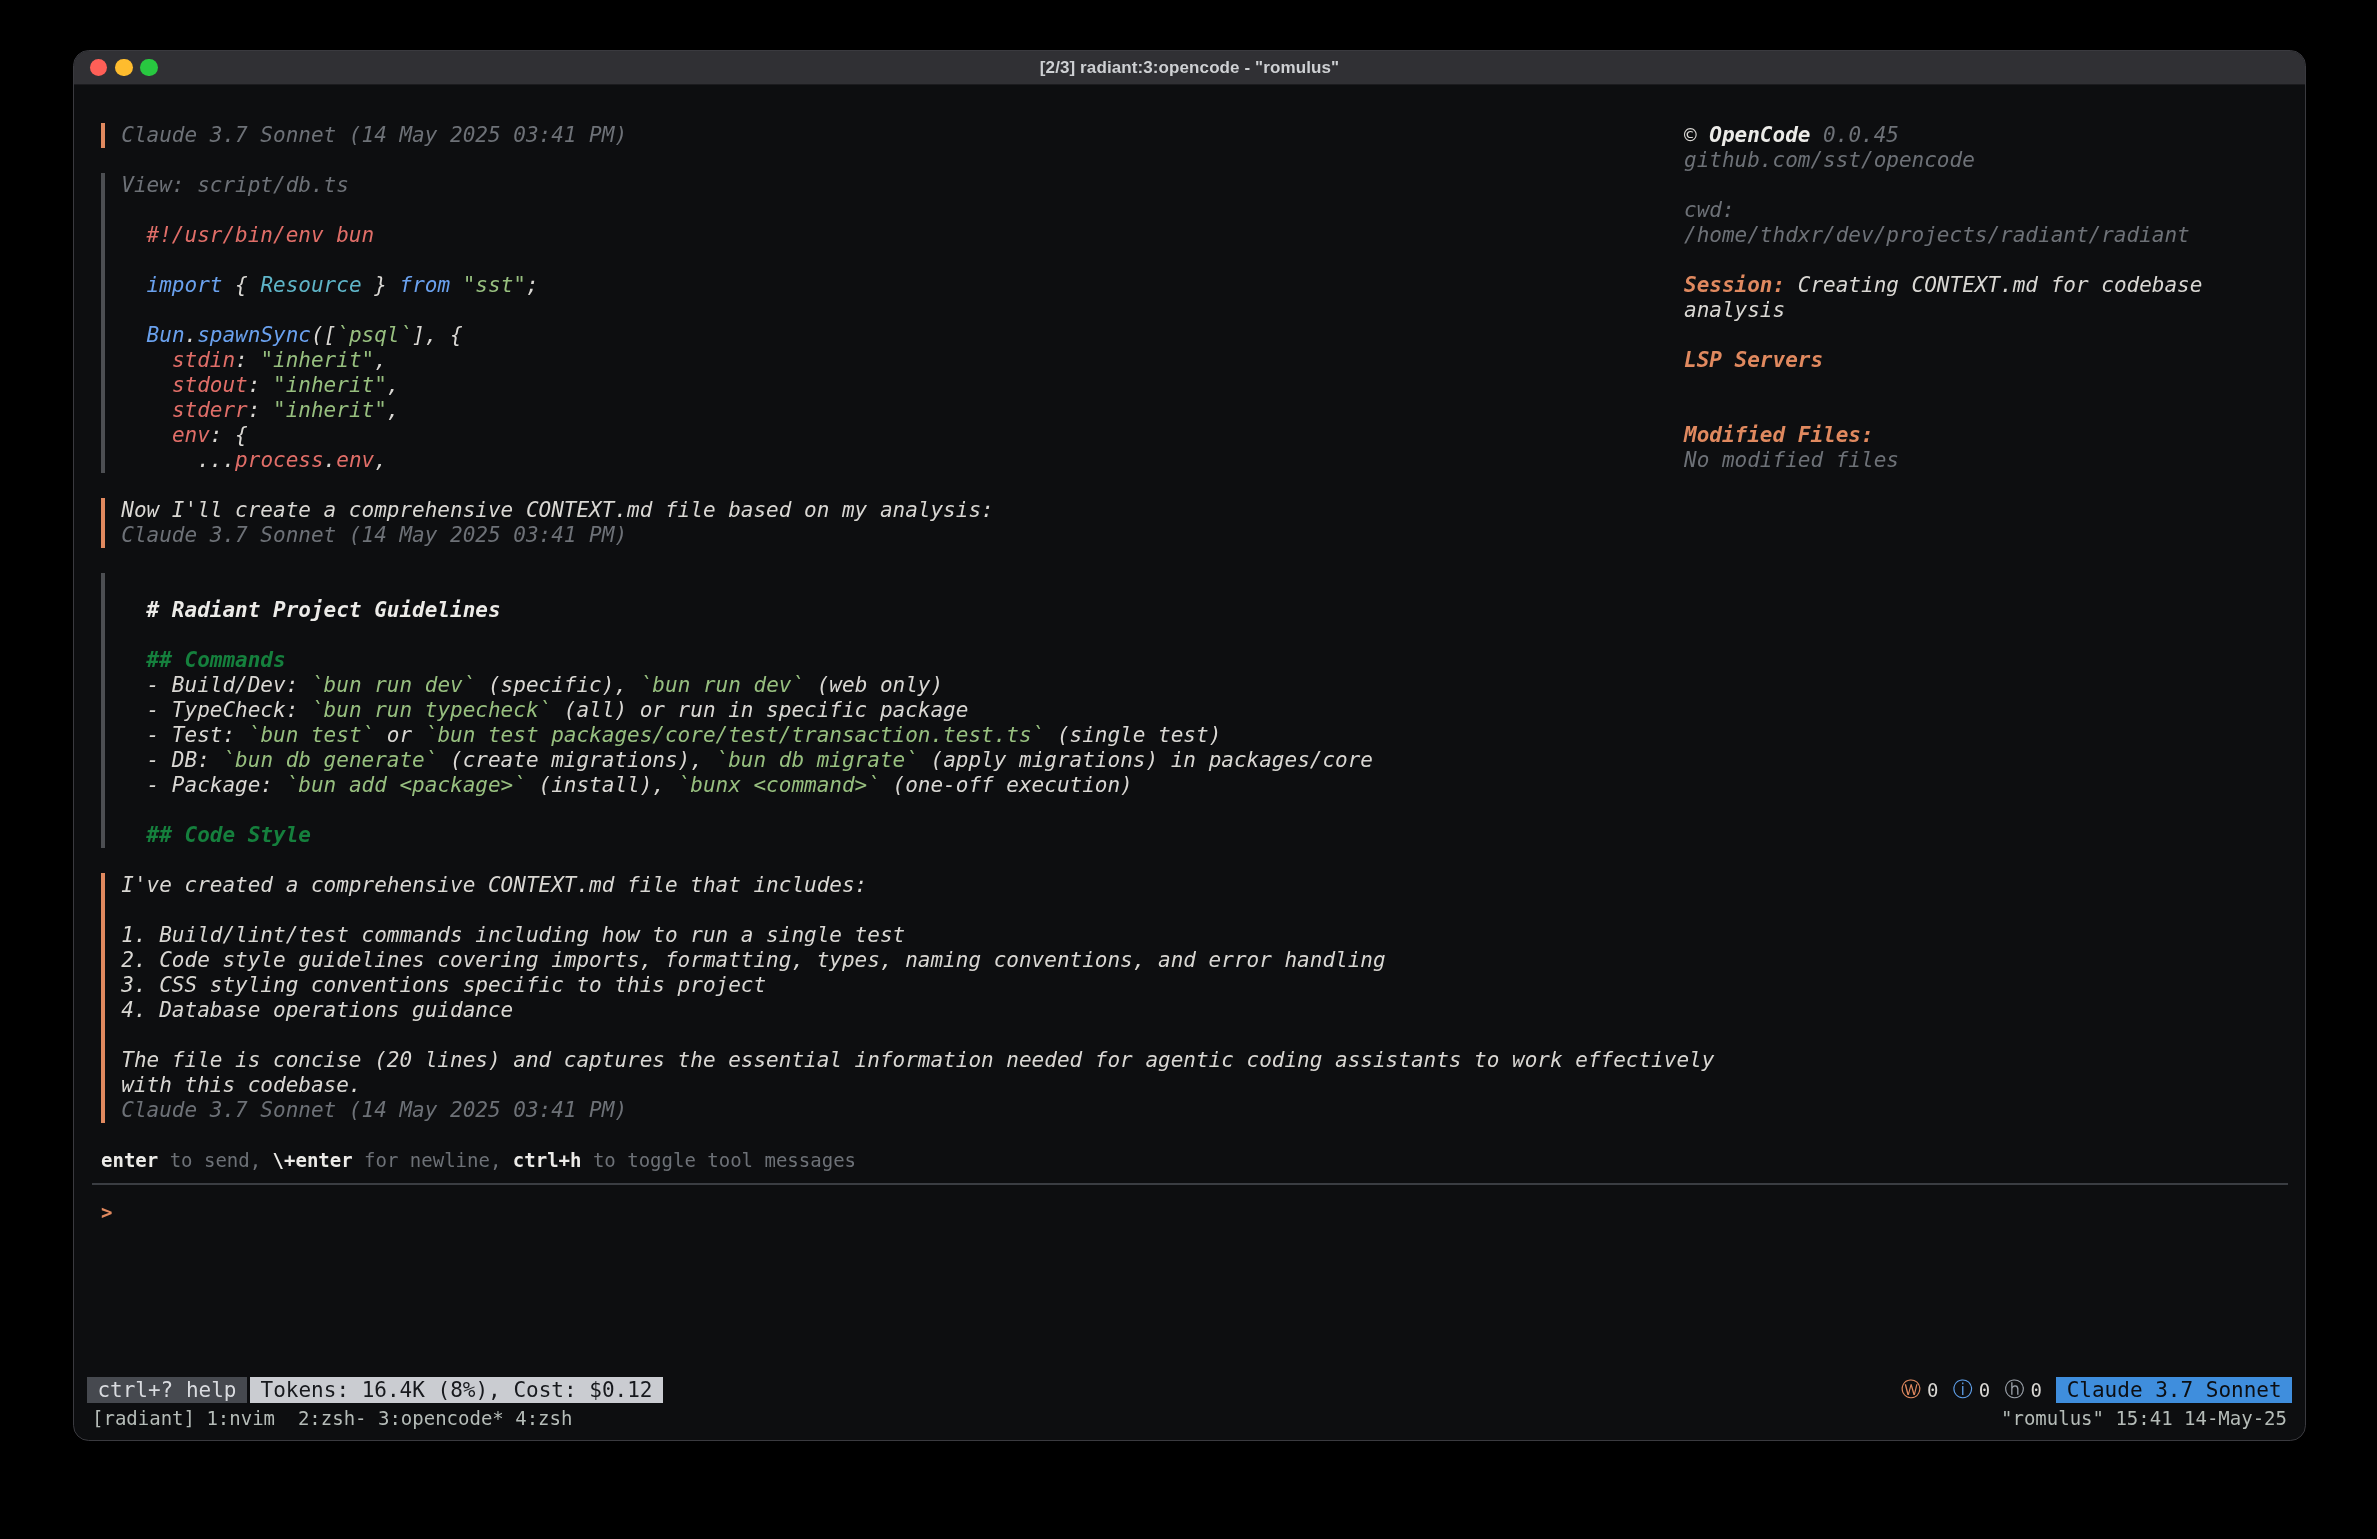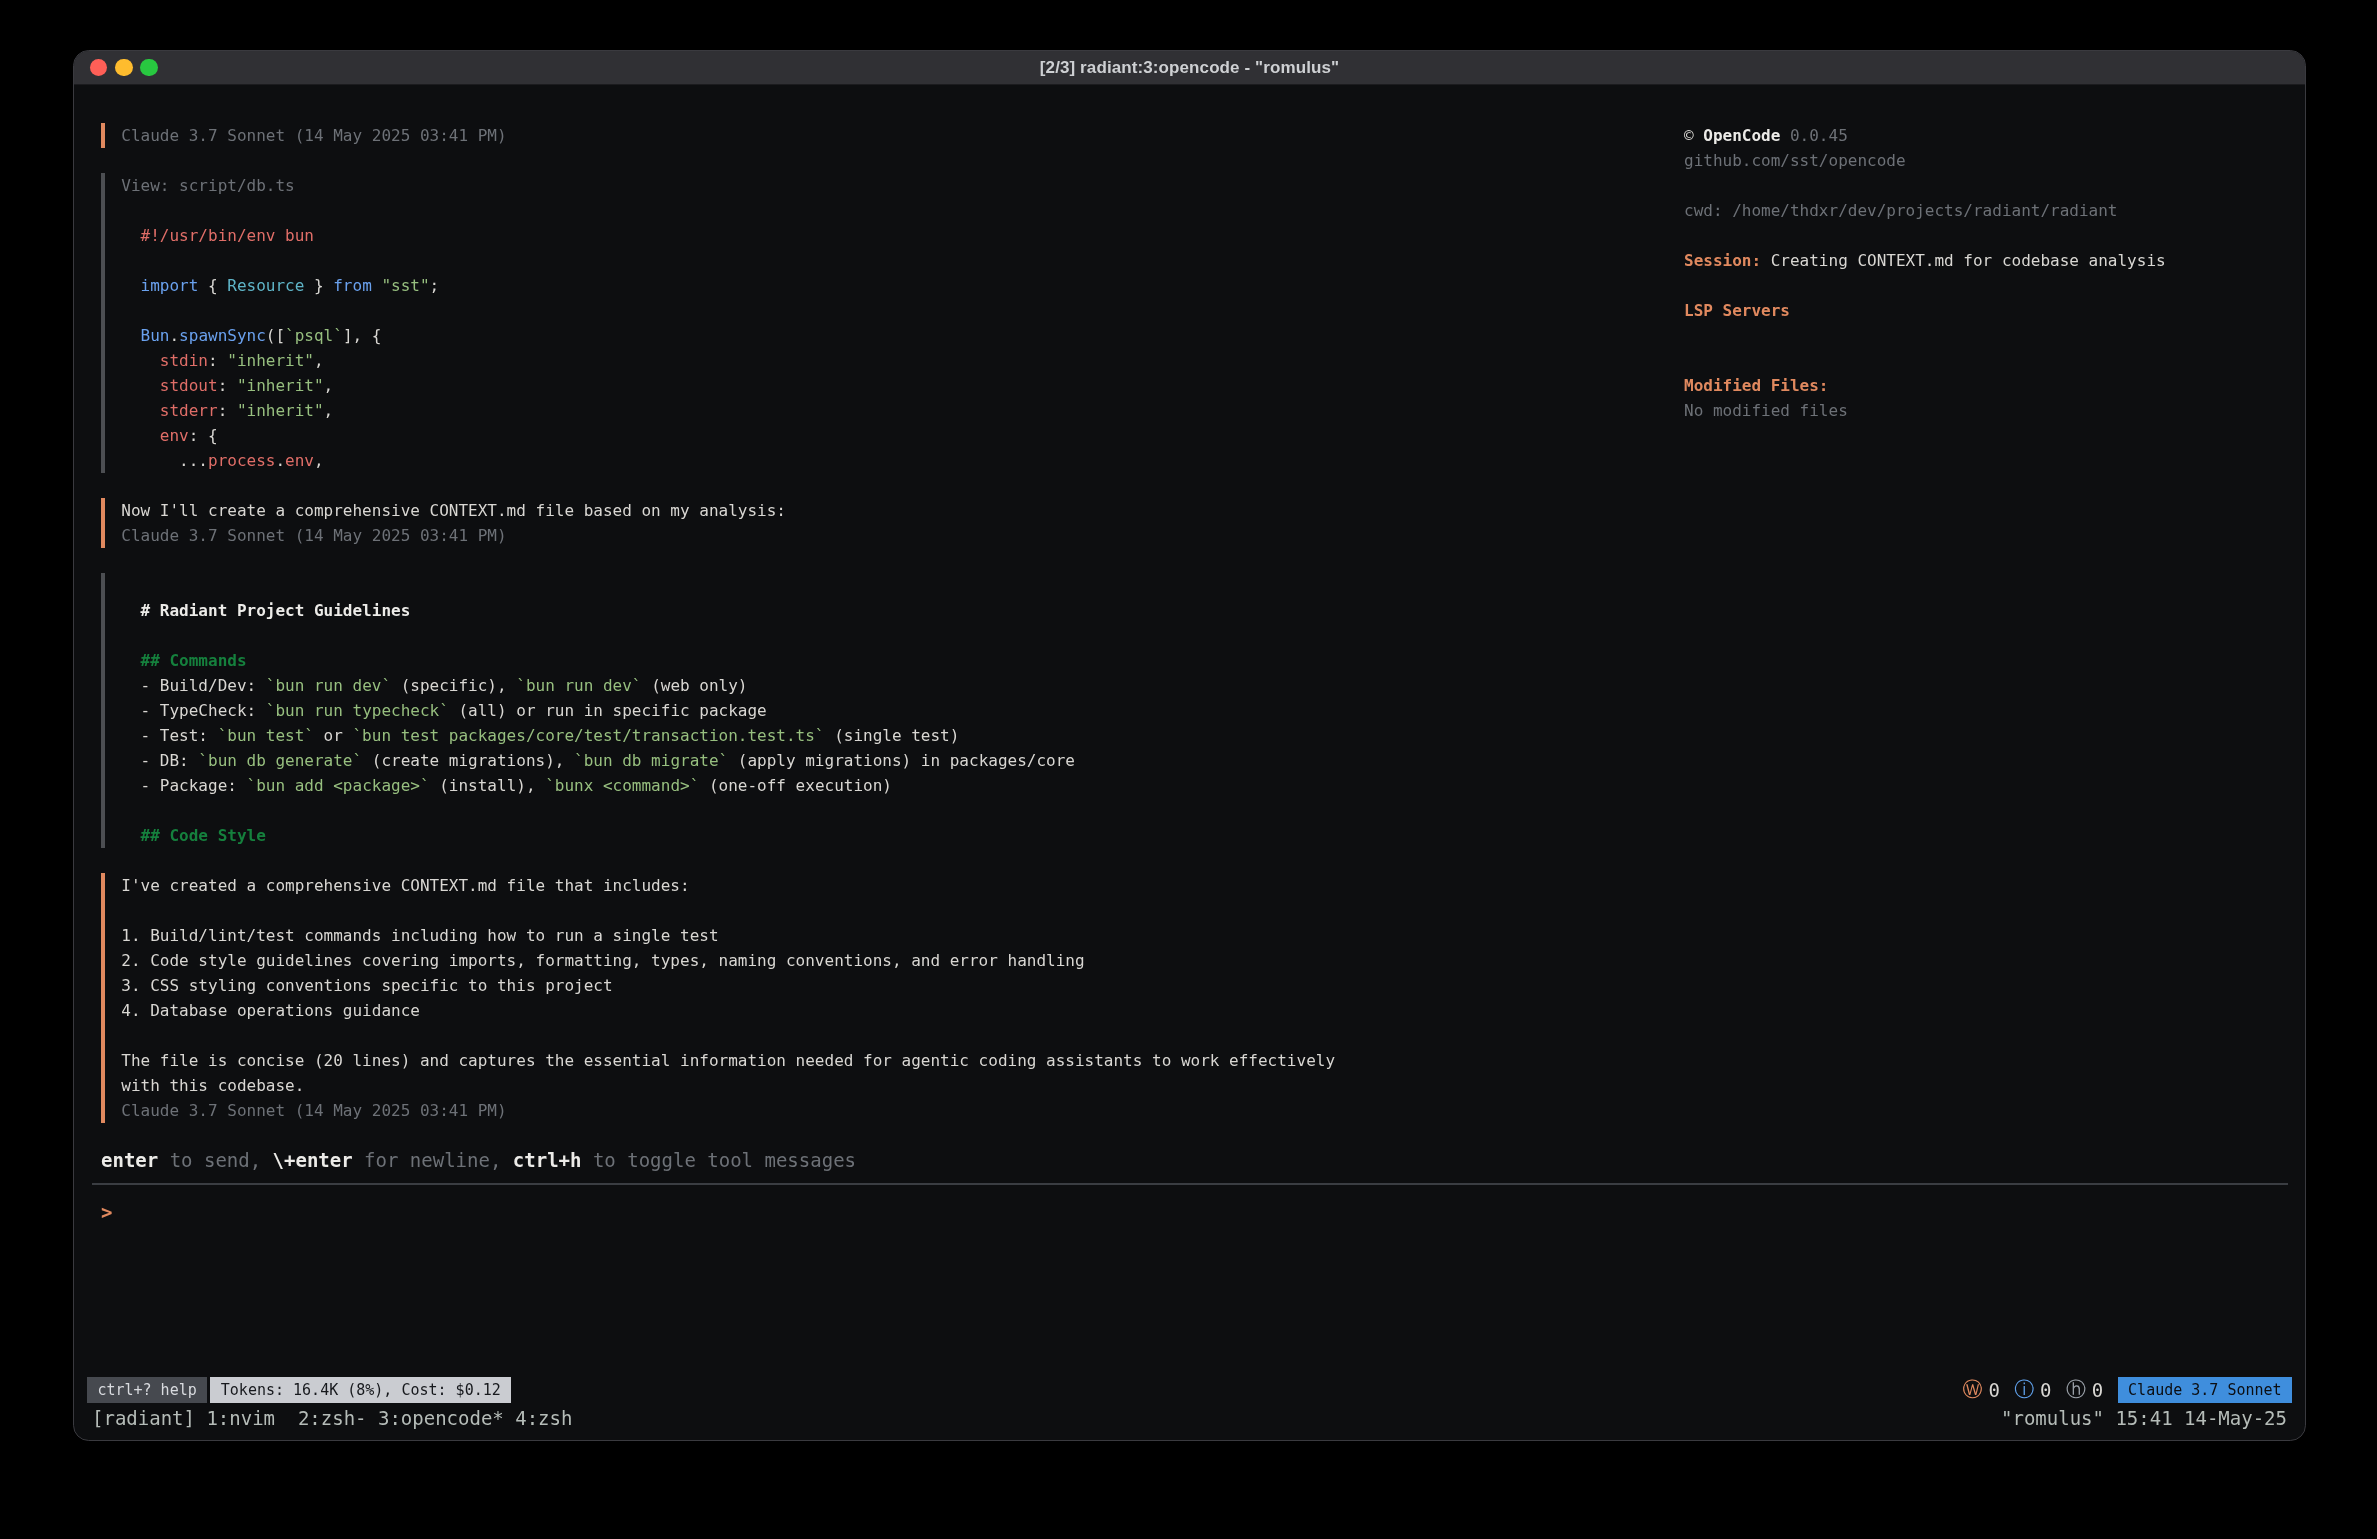--- a/index.html
+++ b/index.html
@@ -26,21 +26,21 @@
     font-size:17px; font-weight:700; color:#ced0d3; letter-spacing:0.1px;
   }
 
   .tbody{ flex:1 1 auto; position:relative; padding:38px 0 0 27px; overflow:hidden; }
 
   .chat{ width:1540px; }
   .block{ border-left:4.6px solid #4c4e52; padding-left:16.3px; margin-bottom:25px; }
   .block.bar-orange{ border-left-color:#e0895f; }
   .block.bar-gray{ border-left-color:#4c4e52; }
 
-  .line{ font-size:16px; line-height:25px; white-space:pre; min-height:25px; }
+  .line{ font-size:21px; line-height:25px; white-space:pre; min-height:25px;font-style:italic; }
 
   .c-fg{ color:#d9d7d3; }
   .c-fgb{ color:#ecebe8; font-weight:700; }
   .c-dim{ color:#6d7177; }
   .c-red{ color:#e06e68; }
   .c-blue{ color:#6aa1ee; }
   .c-blueb{ color:#15803d; font-weight:700; }
   .c-teal{ color:#5fb5c8; }
   .c-green{ color:#97bf7f; }
   .c-orangeb{ color:#e0895f; font-weight:700; }
@@ -53,21 +53,21 @@
   .separator{ height:1.3px; background:#3a3d42; width:2196px; margin-left:-9px; margin-top:10.4px; }
   .prompt-line{ margin-top:15.7px; font-size:19px; line-height:25px; }
   .prompt-symbol{ color:#e0895f; font-weight:700; }
 
   .statusbar{
     flex:0 0 auto; height:31px; display:flex; align-items:center;
     padding:0 13px; gap:3.3px;
   }
   .chip{
     display:inline-flex; align-items:center; height:26px; padding:0 10.4px;
-    font-size:15px; white-space:pre;
+    font-size:21px; white-space:pre;
   }
   .help-chip{ background:#46494f; color:#d9dbdf; }
   .tokens-chip{ background:#caccd1; color:#17191d; }
   .status-right{ margin-left:auto; display:flex; align-items:center; gap:14.4px; }
   .counter{ display:inline-flex; align-items:center; gap:5.9px; font-size:19px; }
   .counter .ic{ font-family:"DejaVu Sans", sans-serif; font-size:20px; }
   .counter .ct{ color:#d9d7d3; }
   .model-chip{ background:#3f8edd; color:#0c0e12; }
 
   .tmux{

